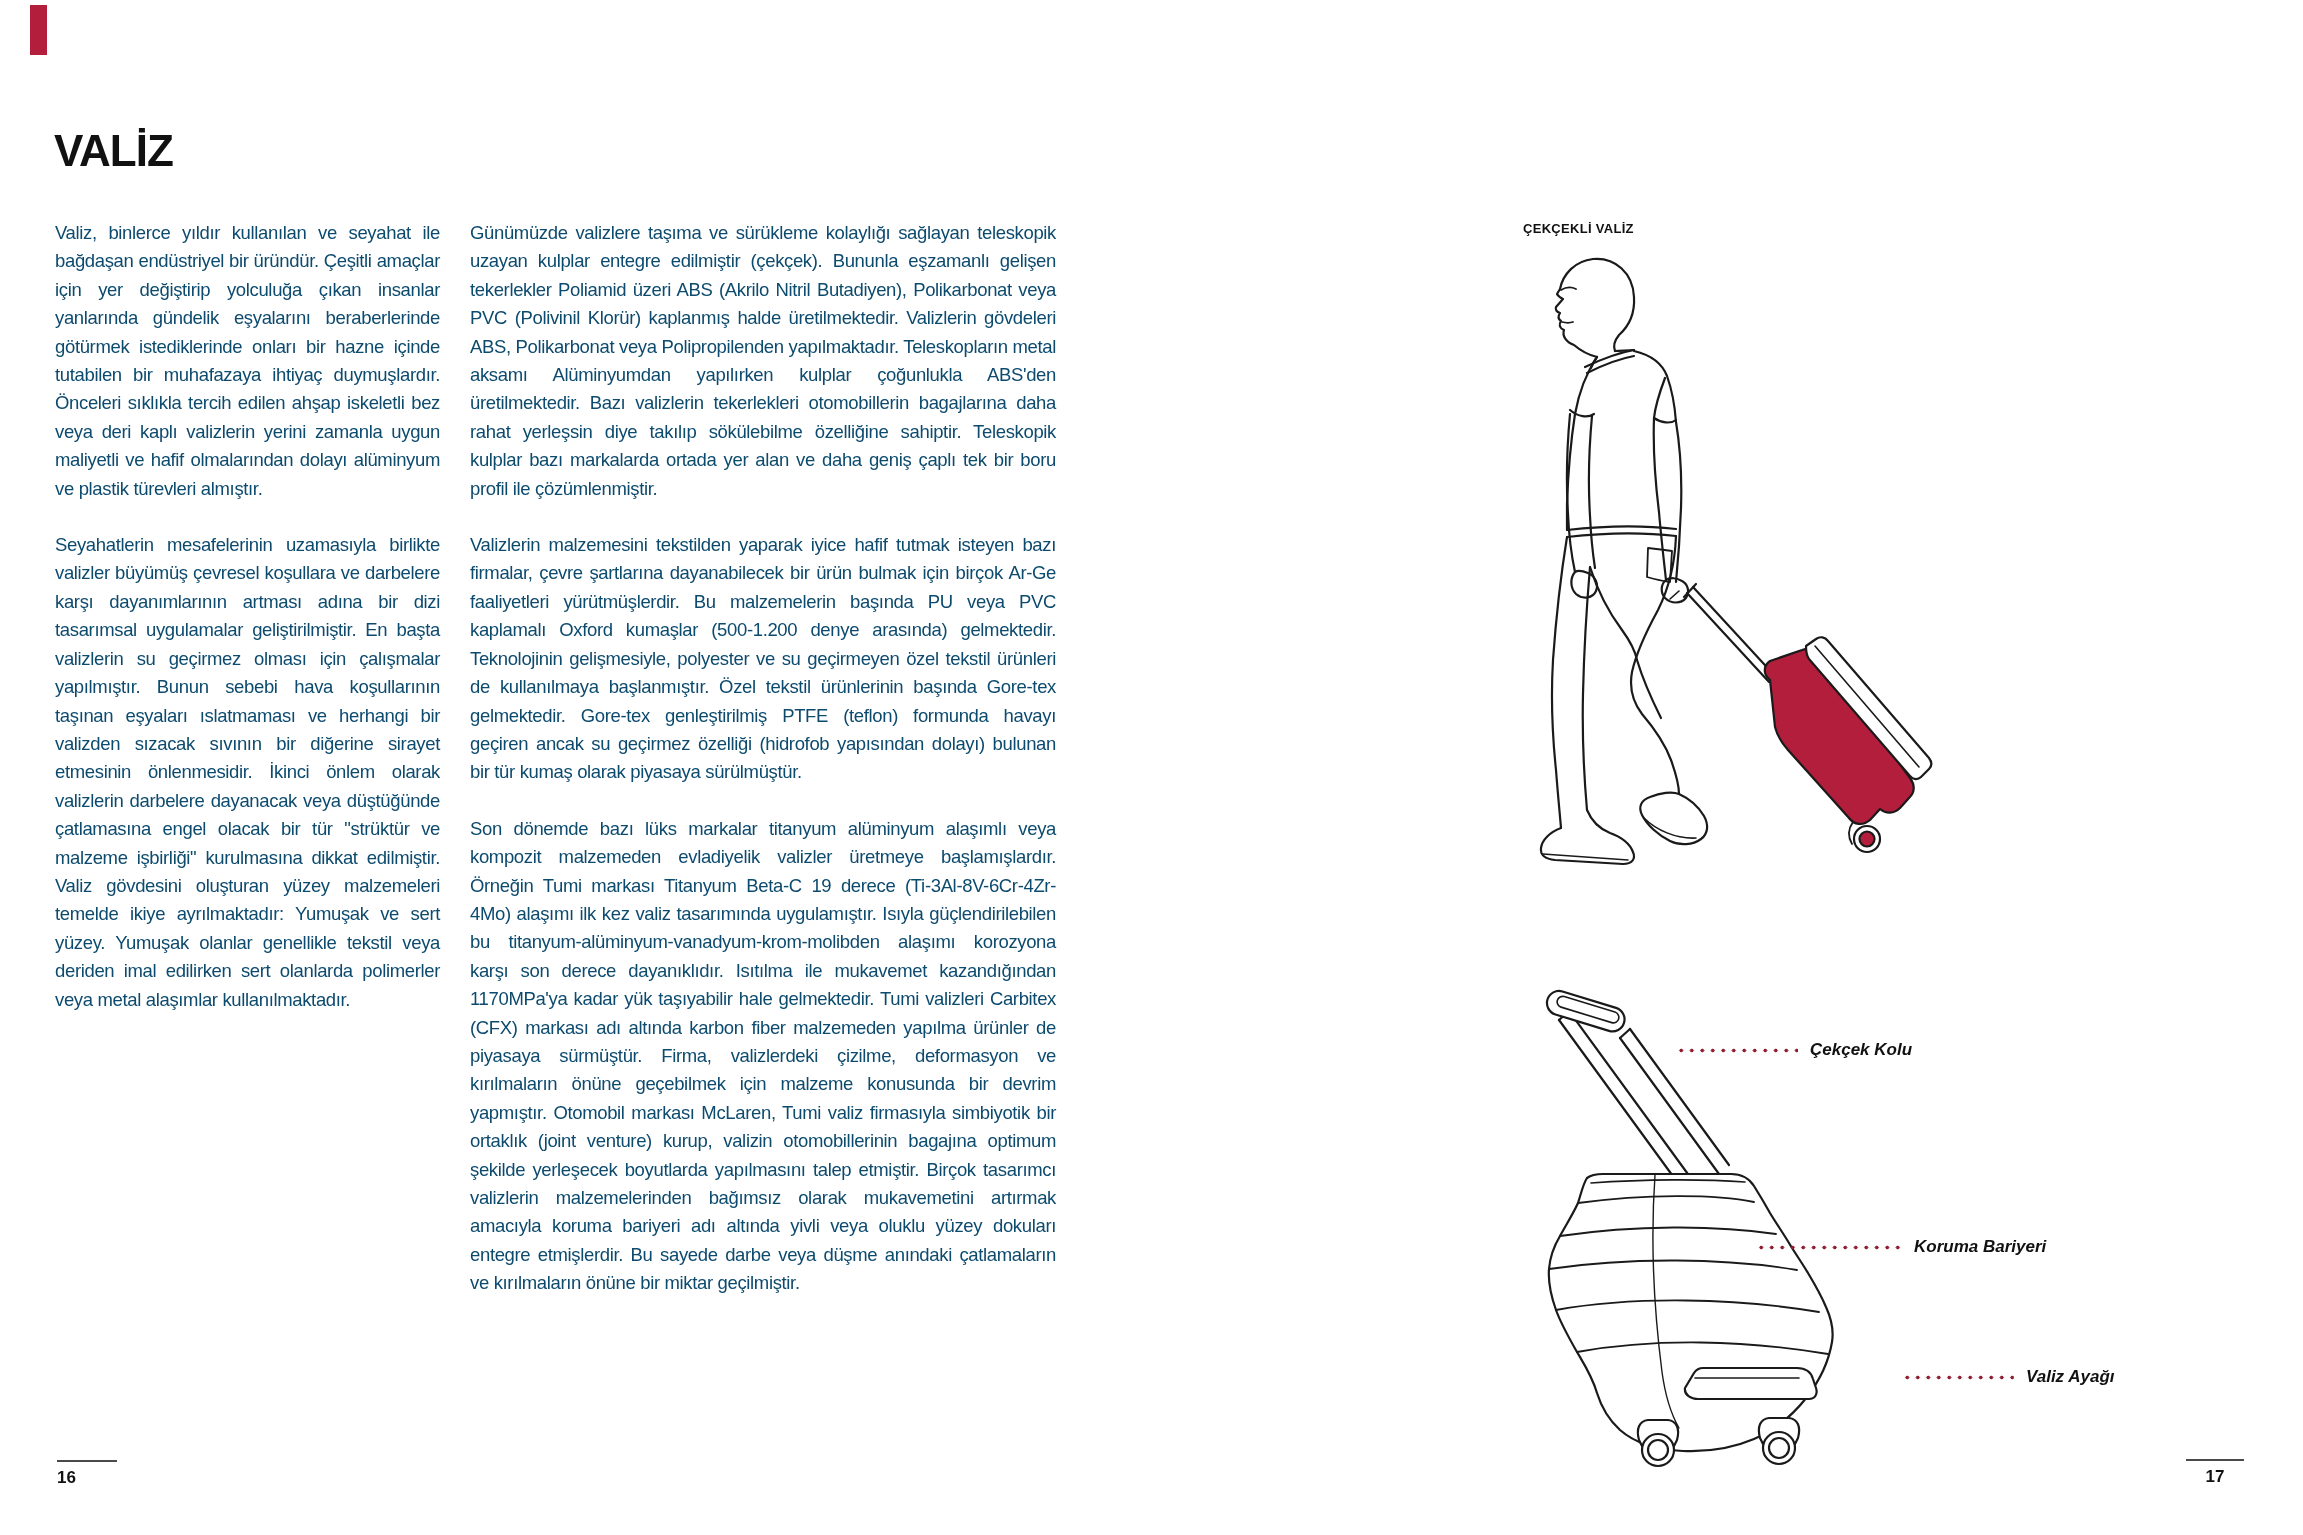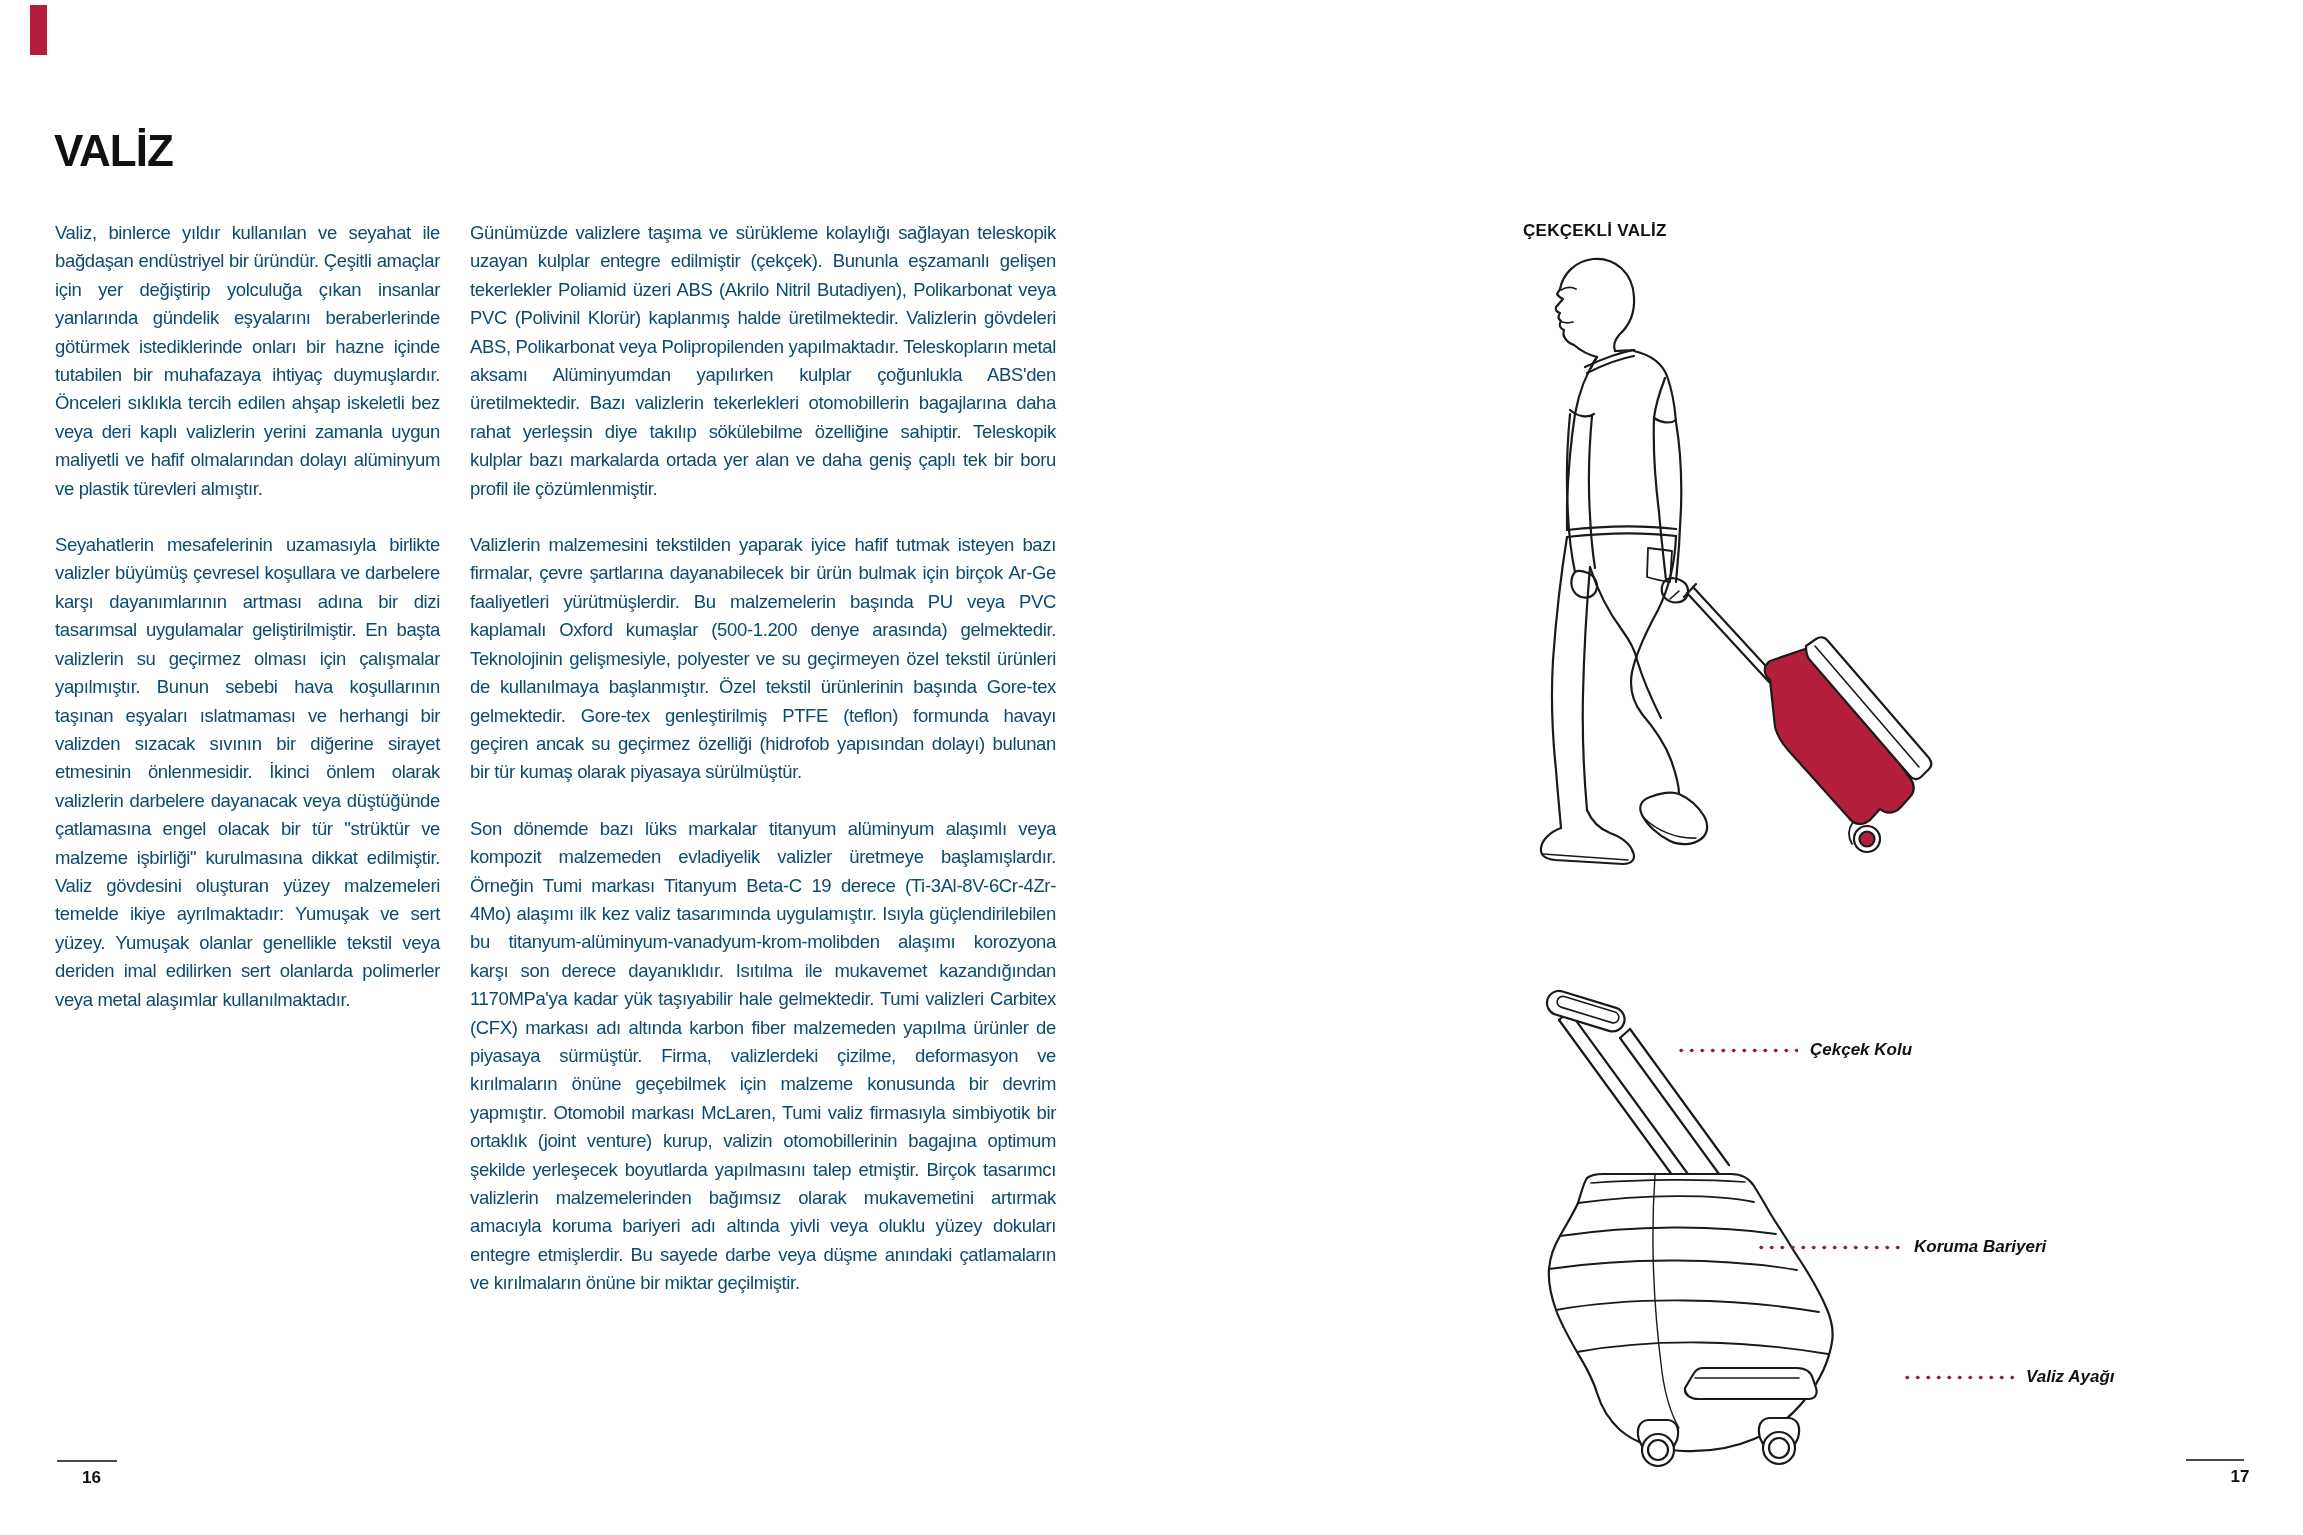--- a/index.html
+++ b/index.html
@@ -7,28 +7,28 @@
         font-family:"Liberation Sans",sans-serif;color:#1f1f1f;border-radius:14px;}
   .abs{position:absolute;}
   .corner-tab{position:absolute;left:30px;top:5px;width:17px;height:50px;}
   .h-title{position:absolute;left:54px;top:100px;font-size:44px;line-height:1;
            font-weight:800;letter-spacing:-1px;color:#111;}
   .col{position:absolute;top:219px;text-align:justify;font-size:18.5px;line-height:28.4px;
        letter-spacing:-0.35px;color:#0c4a6e;}
   .col p{margin:0 0 28px 0;}
   #col1{left:55px;width:385px;}
   #col2{left:470px;width:586px;}
-  .fig-caption{position:absolute;left:1523px;top:221px;font-size:17px;font-weight:700;
+  .fig-caption{position:absolute;left:1523px;top:221px;font-size:13px;font-weight:700;
                letter-spacing:0.3px;color:#111;}
   .ann{position:absolute;display:flex;align-items:center;gap:12px;height:20px;}
   .dots{height:5px;background-image:radial-gradient(circle,#8F1F30 1.8px,transparent 2.1px);
         background-size:10.5px 5px;background-position:left center;background-repeat:repeat-x;}
   .ann-label{font-size:17px;font-weight:700;color:#111;white-space:nowrap;font-style:italic;}
   .rule{position:absolute;height:2px;background:#4a4a4a;}
-  .pagenum{position:absolute;font-size:17px;font-weight:700;color:#111;margin-left:25px;}
+  .pagenum{position:absolute;font-size:17px;font-weight:700;color:#111;}
   svg{display:block;}
 </style>
 </head>
 <body>
 
 <div id="page">
 
   <div class="corner-tab" style="background:#B21E3B"></div>
 
   <h1 class="h-title">VALİZ</h1>

